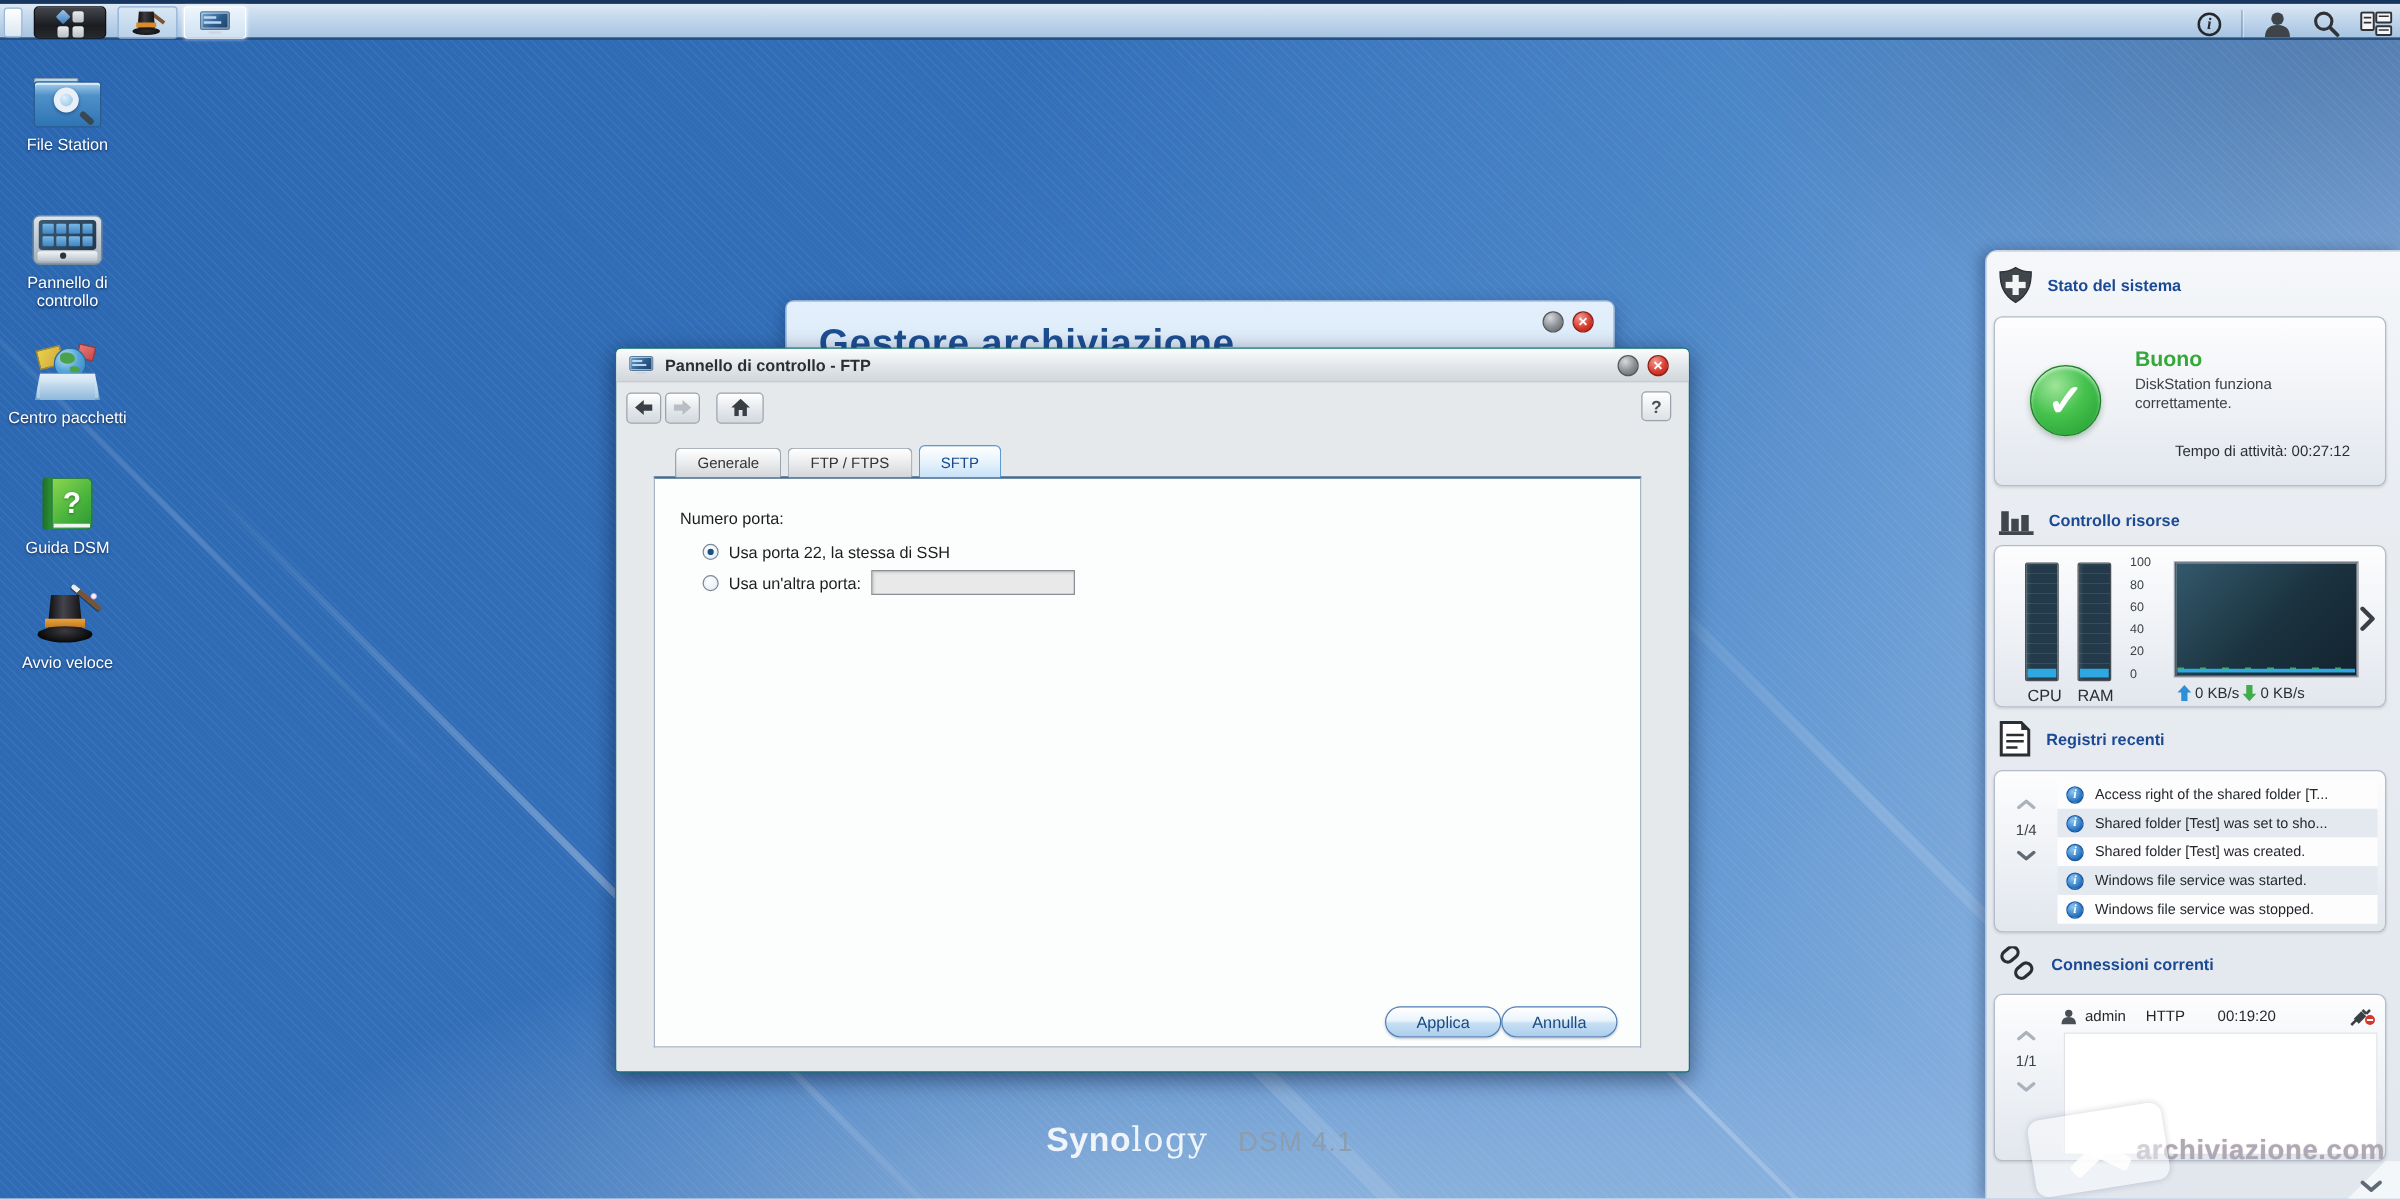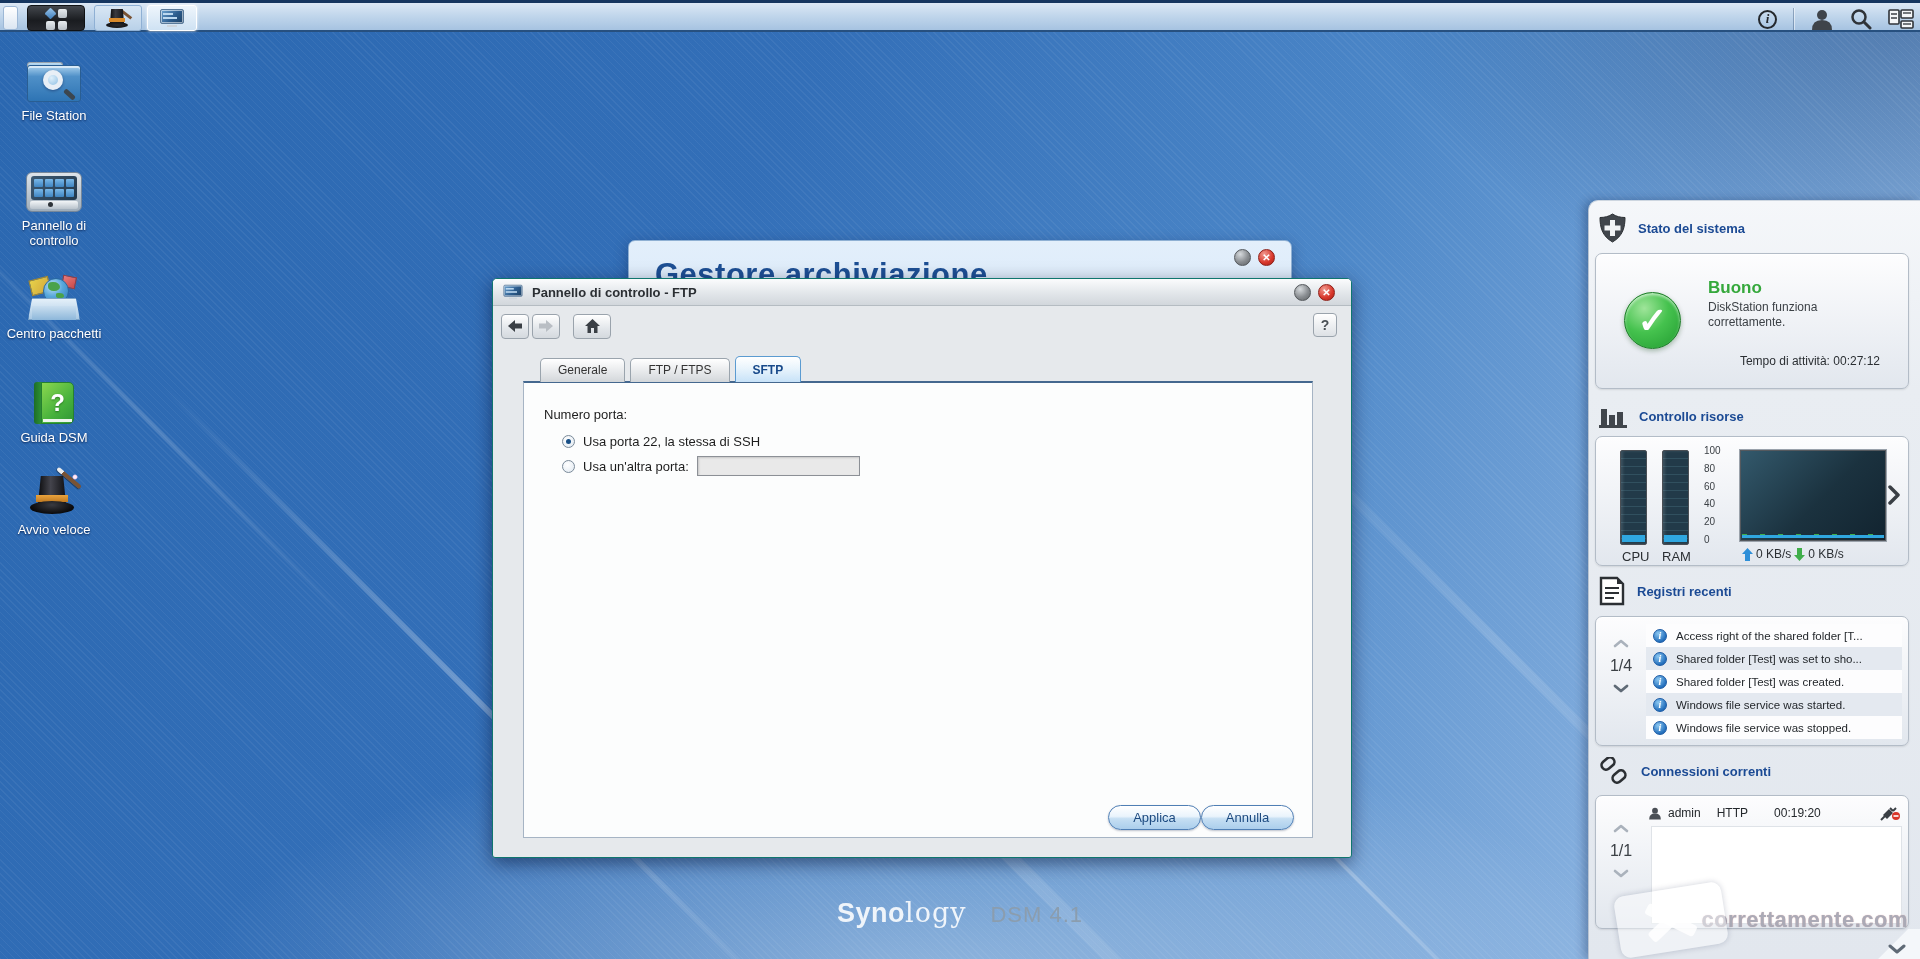--- a/index.html
+++ b/index.html
@@ -157,21 +157,21 @@
     display:flex; align-items:center; justify-content:center; box-shadow:inset 0 1px 0 #fff; }
   .tbtn.nav { width:28px; } .tbtn.home { width:38px; margin-left:10px; }
   .helpbtn { position:absolute; right:14px; top:34px; width:24px; height:24px; border-radius:4px;
     border:1px solid #9aa3ac; background:linear-gradient(180deg,#ffffff,#dde1e5);
     color:#4a5055; font-weight:bold; font-size:14px; display:flex; align-items:center; justify-content:center; }
 
   .tabs { position:absolute; left:47px; top:77px; height:26px; display:flex; gap:5px; z-index:3; }
   .tab { height:24px; margin-top:2px; padding:0 17px; line-height:23px; font-size:12px; color:#333;
     border:1px solid #9aa4ad; border-bottom:none; border-radius:5px 5px 0 0;
     background:linear-gradient(180deg,#ffffff,#dcdfe2 80%,#d2d6d9); }
-  .tab.active { height:26px; margin-top:0; line-height:26px; font-weight:bold; color:#17498a;
+  .tab.active { height:26px; margin-top:0; line-height:26px; font-weight:normal; color:#17498a;
     border:1px solid #5b9bd1; border-bottom:none;
     background:linear-gradient(180deg,#ffffff 0%,#e9f4fc 45%,#c7e2f8 100%); }
   .content { position:absolute; left:30px; top:102px; width:790px; height:457px;
     background:#fcfdfd; border:1px solid #a6b4c4; border-top:2px solid #44688f; }
   .sec-label { position:absolute; left:20px; top:24px; font-size:13px; color:#1d1d1d; }
   .radio-row { position:absolute; left:38px; display:flex; align-items:center; gap:8px; font-size:13px; color:#1d1d1d; }
   .r1 { top:51px; } .r2 { top:73px; }
   .radio { width:13px; height:13px; border-radius:50%; border:1px solid #7a8a99;
     background:radial-gradient(circle at 40% 35%,#ffffff,#dfe8f0); position:relative; }
   .radio.sel::after { content:""; position:absolute; left:3px; top:3px; width:5px; height:5px; border-radius:50%;
@@ -221,21 +221,21 @@
     box-shadow:0 0 0 1px #9aa2ab; }
   .net-chart .blue { position:absolute; left:1px; right:1px; bottom:2px; height:3px; background:#2fa7e0; }
   .net-chart .green { position:absolute; left:1px; right:1px; bottom:4px; height:2px;
     background:repeating-linear-gradient(90deg,#3fae4a 0 5px, rgba(0,0,0,0) 5px 18px); }
   .net-lbls { position:absolute; left:146px; top:110px; display:flex; align-items:center; gap:3px;
     font-size:12px; color:#2b2f33; }
   .more-chev { position:absolute; right:8px; top:48px; }
 
   .pager { position:absolute; left:8px; top:22px; width:34px; display:flex; flex-direction:column;
     align-items:center; gap:9px; }
-  .pager .pg { font-size:16px; color:#3c4146; }
+  .pager .pg { font-size:12px; color:#3c4146; }
   .logrows { position:absolute; left:50px; top:7px; right:6px; }
   .logrow { height:23px; display:flex; align-items:center; gap:9px; padding-left:7px;
     font-size:11.5px; color:#24282c; white-space:nowrap; overflow:hidden; }
   .logrow:nth-child(even) { background:#e4e9f0; }
   .logrow:nth-child(odd) { background:#fdfdfe; }
   .info-dot { flex:0 0 14px; width:14px; height:14px; border-radius:50%;
     background:radial-gradient(circle at 35% 30%,#8cc8f2,#2470bd 70%,#1a55a0);
     color:#fff; font-family:"Liberation Serif",serif; font-weight:bold; font-style:italic; font-size:10px;
     display:flex; align-items:center; justify-content:center; border:1px solid #1a5aa5; }
 
@@ -600,20 +600,20 @@
           <line x1="13.5" y1="11" x2="18.5" y2="11" stroke="#fff" stroke-width="1.6"></line>
         </svg>
       </span>
     </div>
     <div class="conn-white"></div>
   </div>
 </div>
 
 <div class="watermark">
   <div class="wm-box"></div>
-  <div class="wm-text">correttamente.com</div>
+  <div class="wm-text">archiviazione.com</div>
 </div>
 
 <div class="collapse-corner">
   <svg width="18" height="11" viewBox="0 0 18 11">
       <polyline points="2,2 9,8 16,2" fill="none" stroke="#5f6a76" stroke-width="3" stroke-linecap="round" stroke-linejoin="round"></polyline>
     </svg>
 </div>
 
 </body></html>

